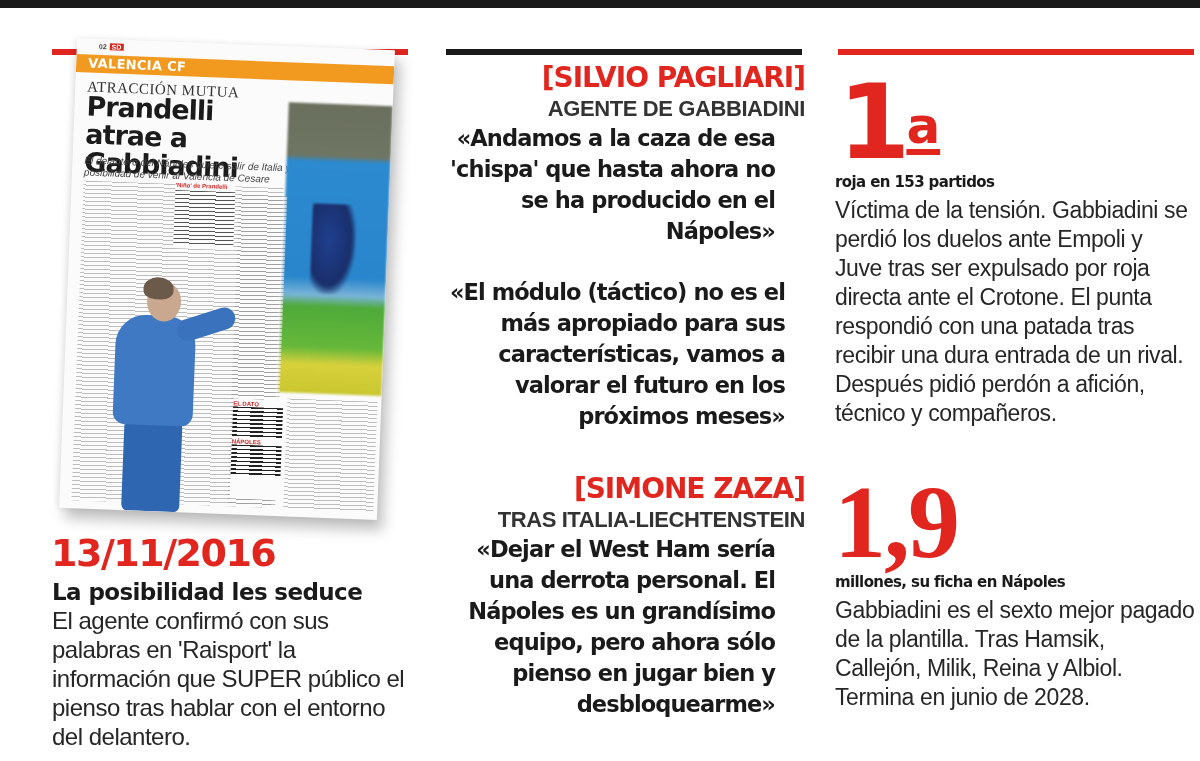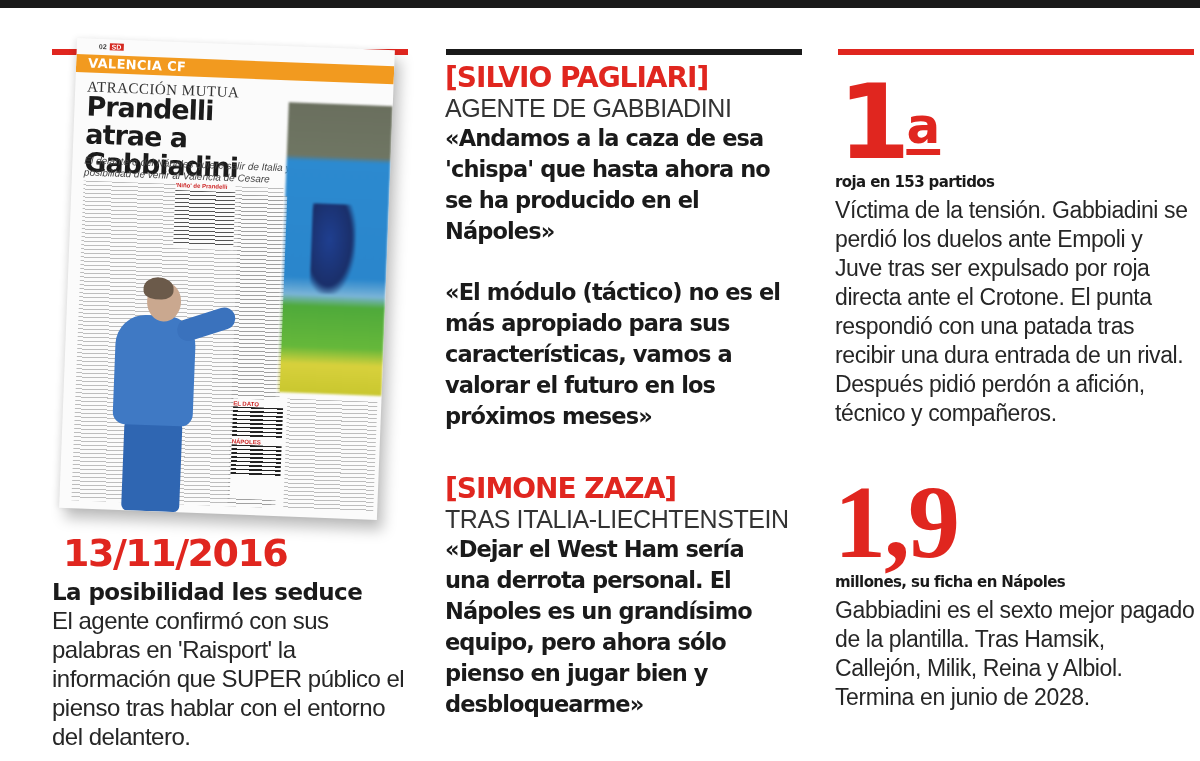--- a/index.html
+++ b/index.html
@@ -89,38 +89,38 @@
   }
   .clip .person .head { position: absolute; left: 40px; top: 0; width: 34px; height: 40px; border-radius: 50%; background: #caa88f; }
   .clip .person .hair { position: absolute; left: 36px; top: -4px; width: 30px; height: 22px; border-radius: 50% 50% 40% 40%; background: #6b5a4a; }
   .clip .person .body { position: absolute; left: 10px; top: 34px; width: 80px; height: 110px; border-radius: 30px 30px 12px 12px; background: #3f79c4; }
   .clip .person .arm { position: absolute; left: 70px; top: 30px; width: 60px; height: 22px; border-radius: 12px; background: #3a72bd; transform: rotate(-20deg); }
   .clip .person .legs { position: absolute; left: 22px; top: 140px; width: 58px; height: 90px; border-radius: 6px; background: #2f66b2; }
 
   
   .date-big {
     position: absolute; left: 51px; top: 531px; font-family: "DejaVu Sans", sans-serif; font-weight: bold;
-    font-size: 38px; color: #e0261f; letter-spacing: -1.5px; line-height: 44px; margin-left: 12px;
+    font-size: 38px; color: #e0261f; letter-spacing: -1.5px; line-height: 44px;
   }
   .col-title {
     font-family: "DejaVu Sans", sans-serif; font-weight: bold; color: #1a1a1a; letter-spacing: -0.6px;
   }
   .left-title { position: absolute; left: 52px; top: 578px; font-size: 23px; line-height: 28px; }
   .left-body {
     position: absolute; left: 52px; top: 606px; width: 360px; font-size: 24px; line-height: 29px;
     color: #262626; letter-spacing: -0.5px;
   }
 
   
-  .mid { position: absolute; left: 445px; width: 360px; }
+  .mid { position: absolute; left: 445px; width: 360px; text-align: right; }
   .speaker {
     font-family: "DejaVu Sans", sans-serif; font-weight: bold; color: #e0261f; font-size: 28px;
     line-height: 32px; letter-spacing: -1px;
   }
-  .role { font-size: 25px; line-height: 29px; color: #333; letter-spacing: -0.4px; }
+  .role { font-size: 22px; line-height: 29px; color: #333; letter-spacing: -0.4px; font-weight: bold; }
   .quote {
     font-family: "DejaVu Sans", sans-serif; font-weight: bold; color: #1a1a1a; font-size: 22.5px;
     line-height: 31px; letter-spacing: -0.9px; margin: 0;
   }
 
   
   .right { position: absolute; left: 835px; width: 360px; }
   .stat-big { font-family: "DejaVu Sans", sans-serif; font-weight: bold; color: #e0261f; letter-spacing: -4px; }
   .stat-first { position: absolute; left: 838px; top: 72px; font-size: 104px; line-height: 100px; }
   .stat-first sup { font-size: 50px; vertical-align: top; position: relative; top: 4px; text-decoration: underline; text-decoration-thickness: 6px; text-underline-offset: 6px; letter-spacing: 0; }

